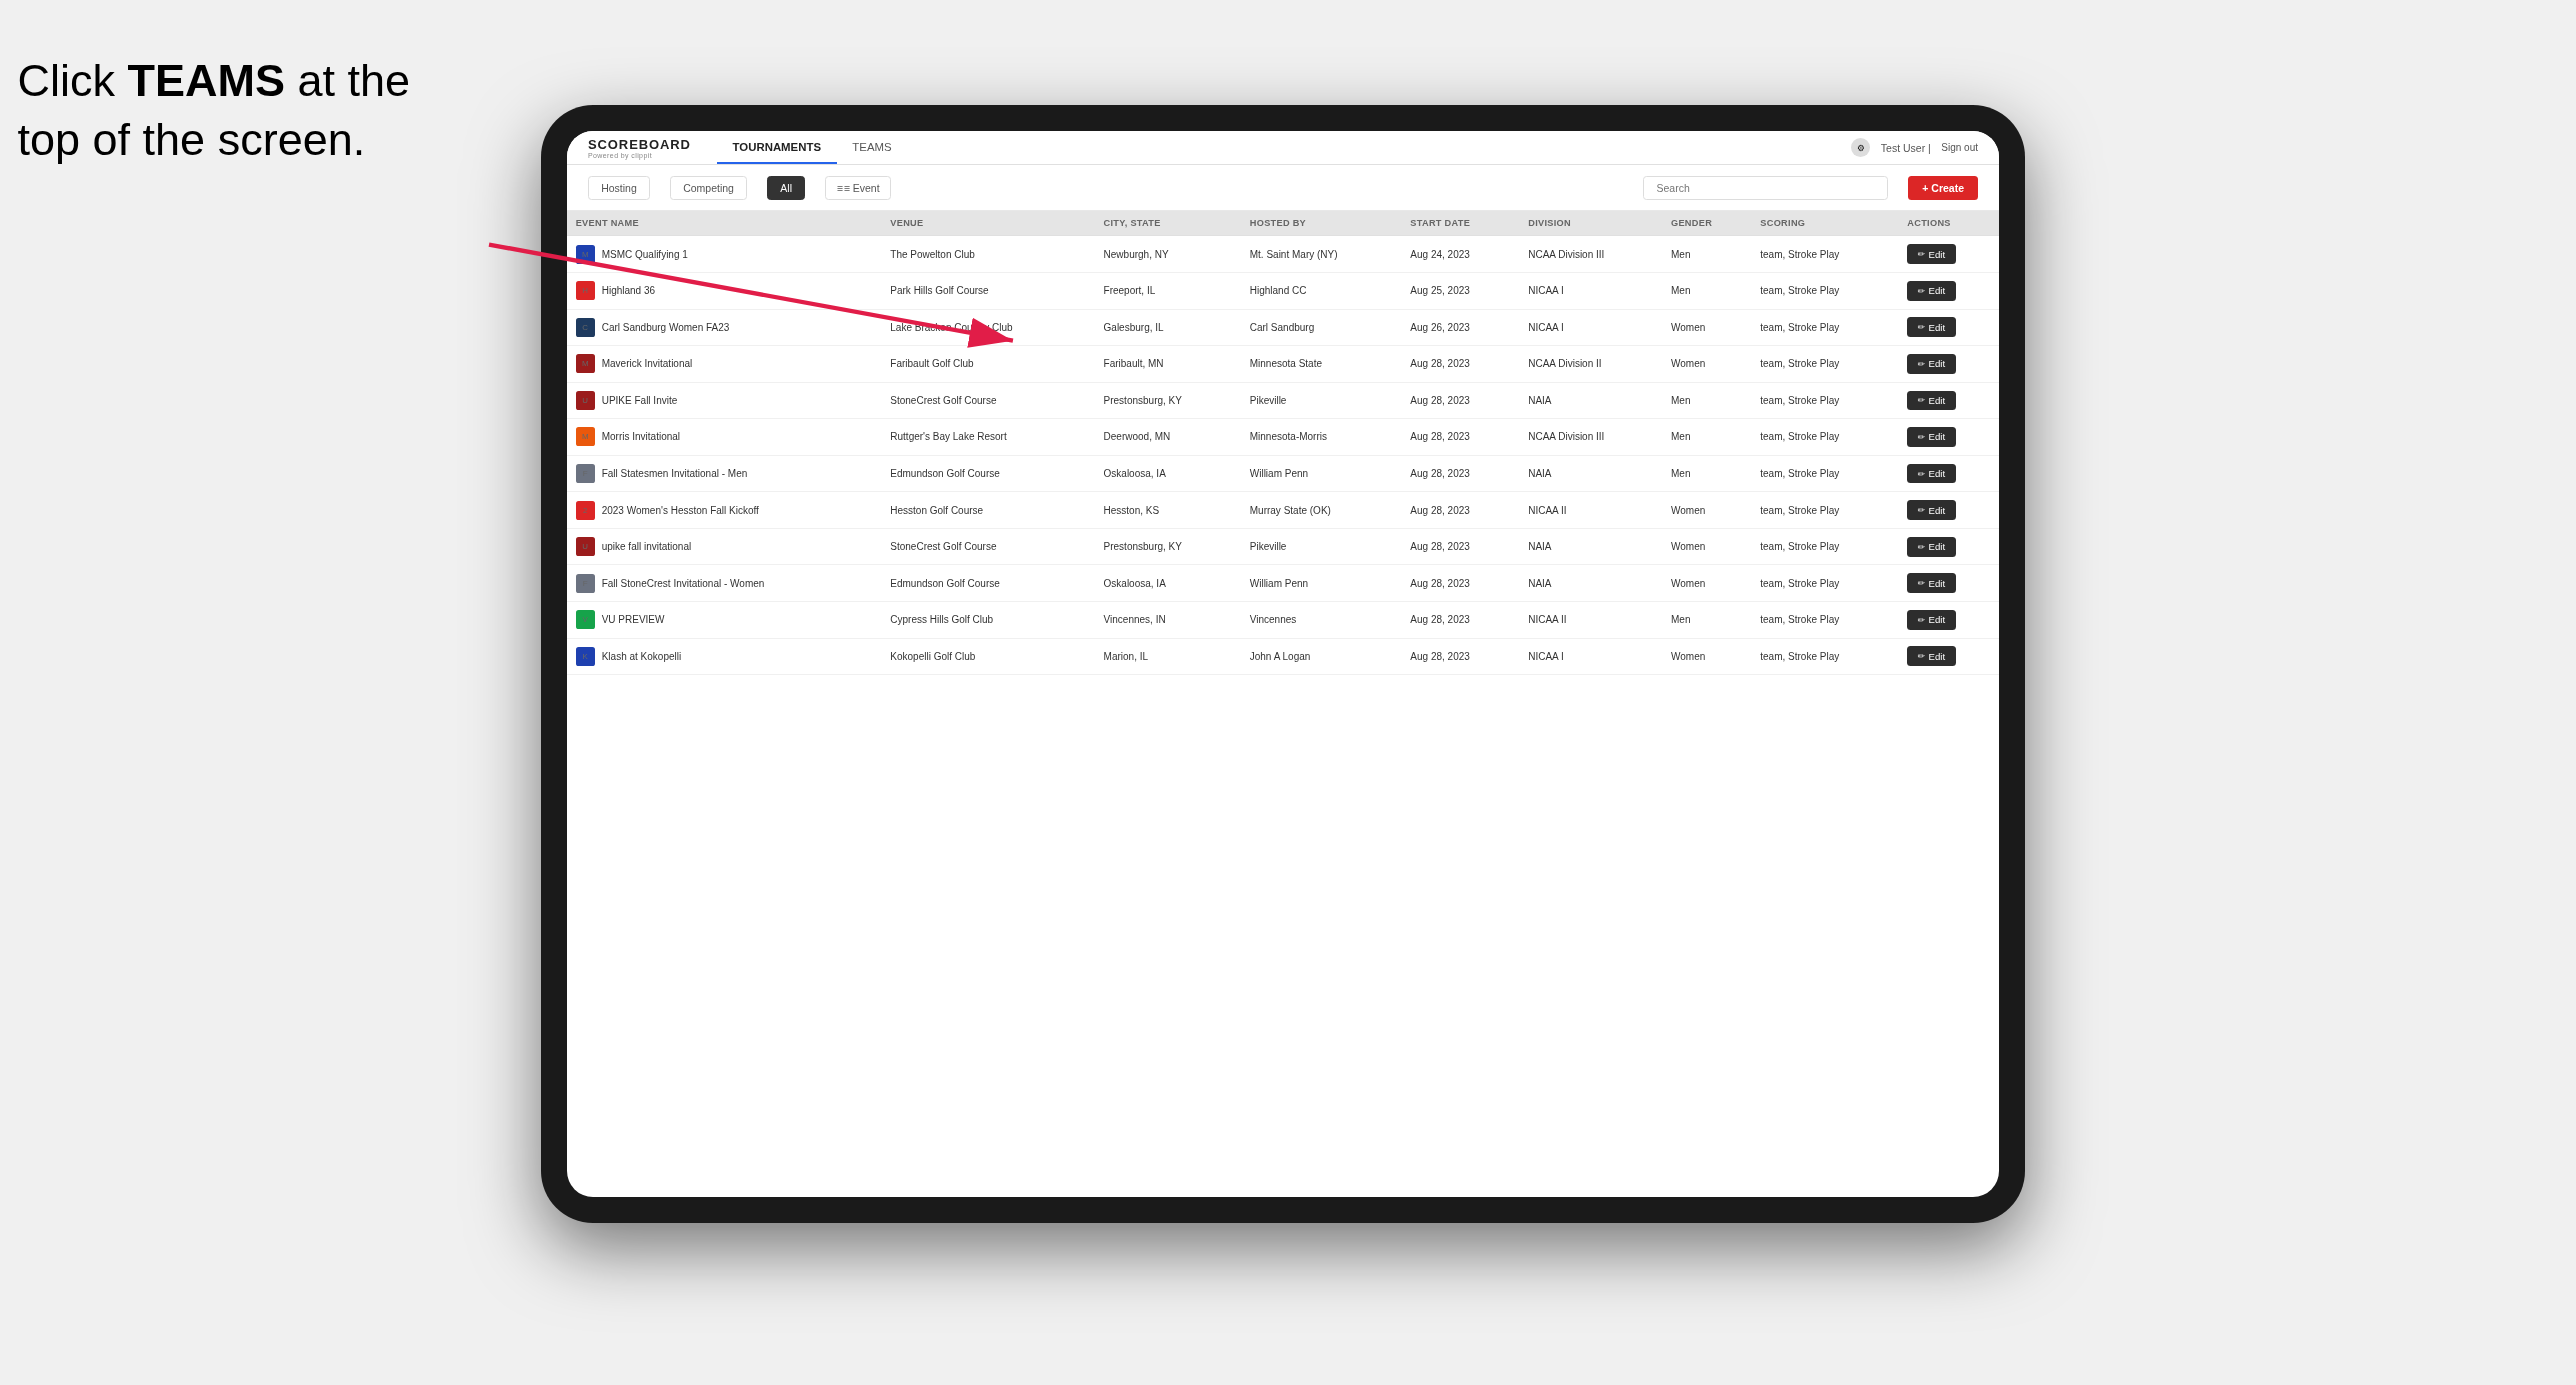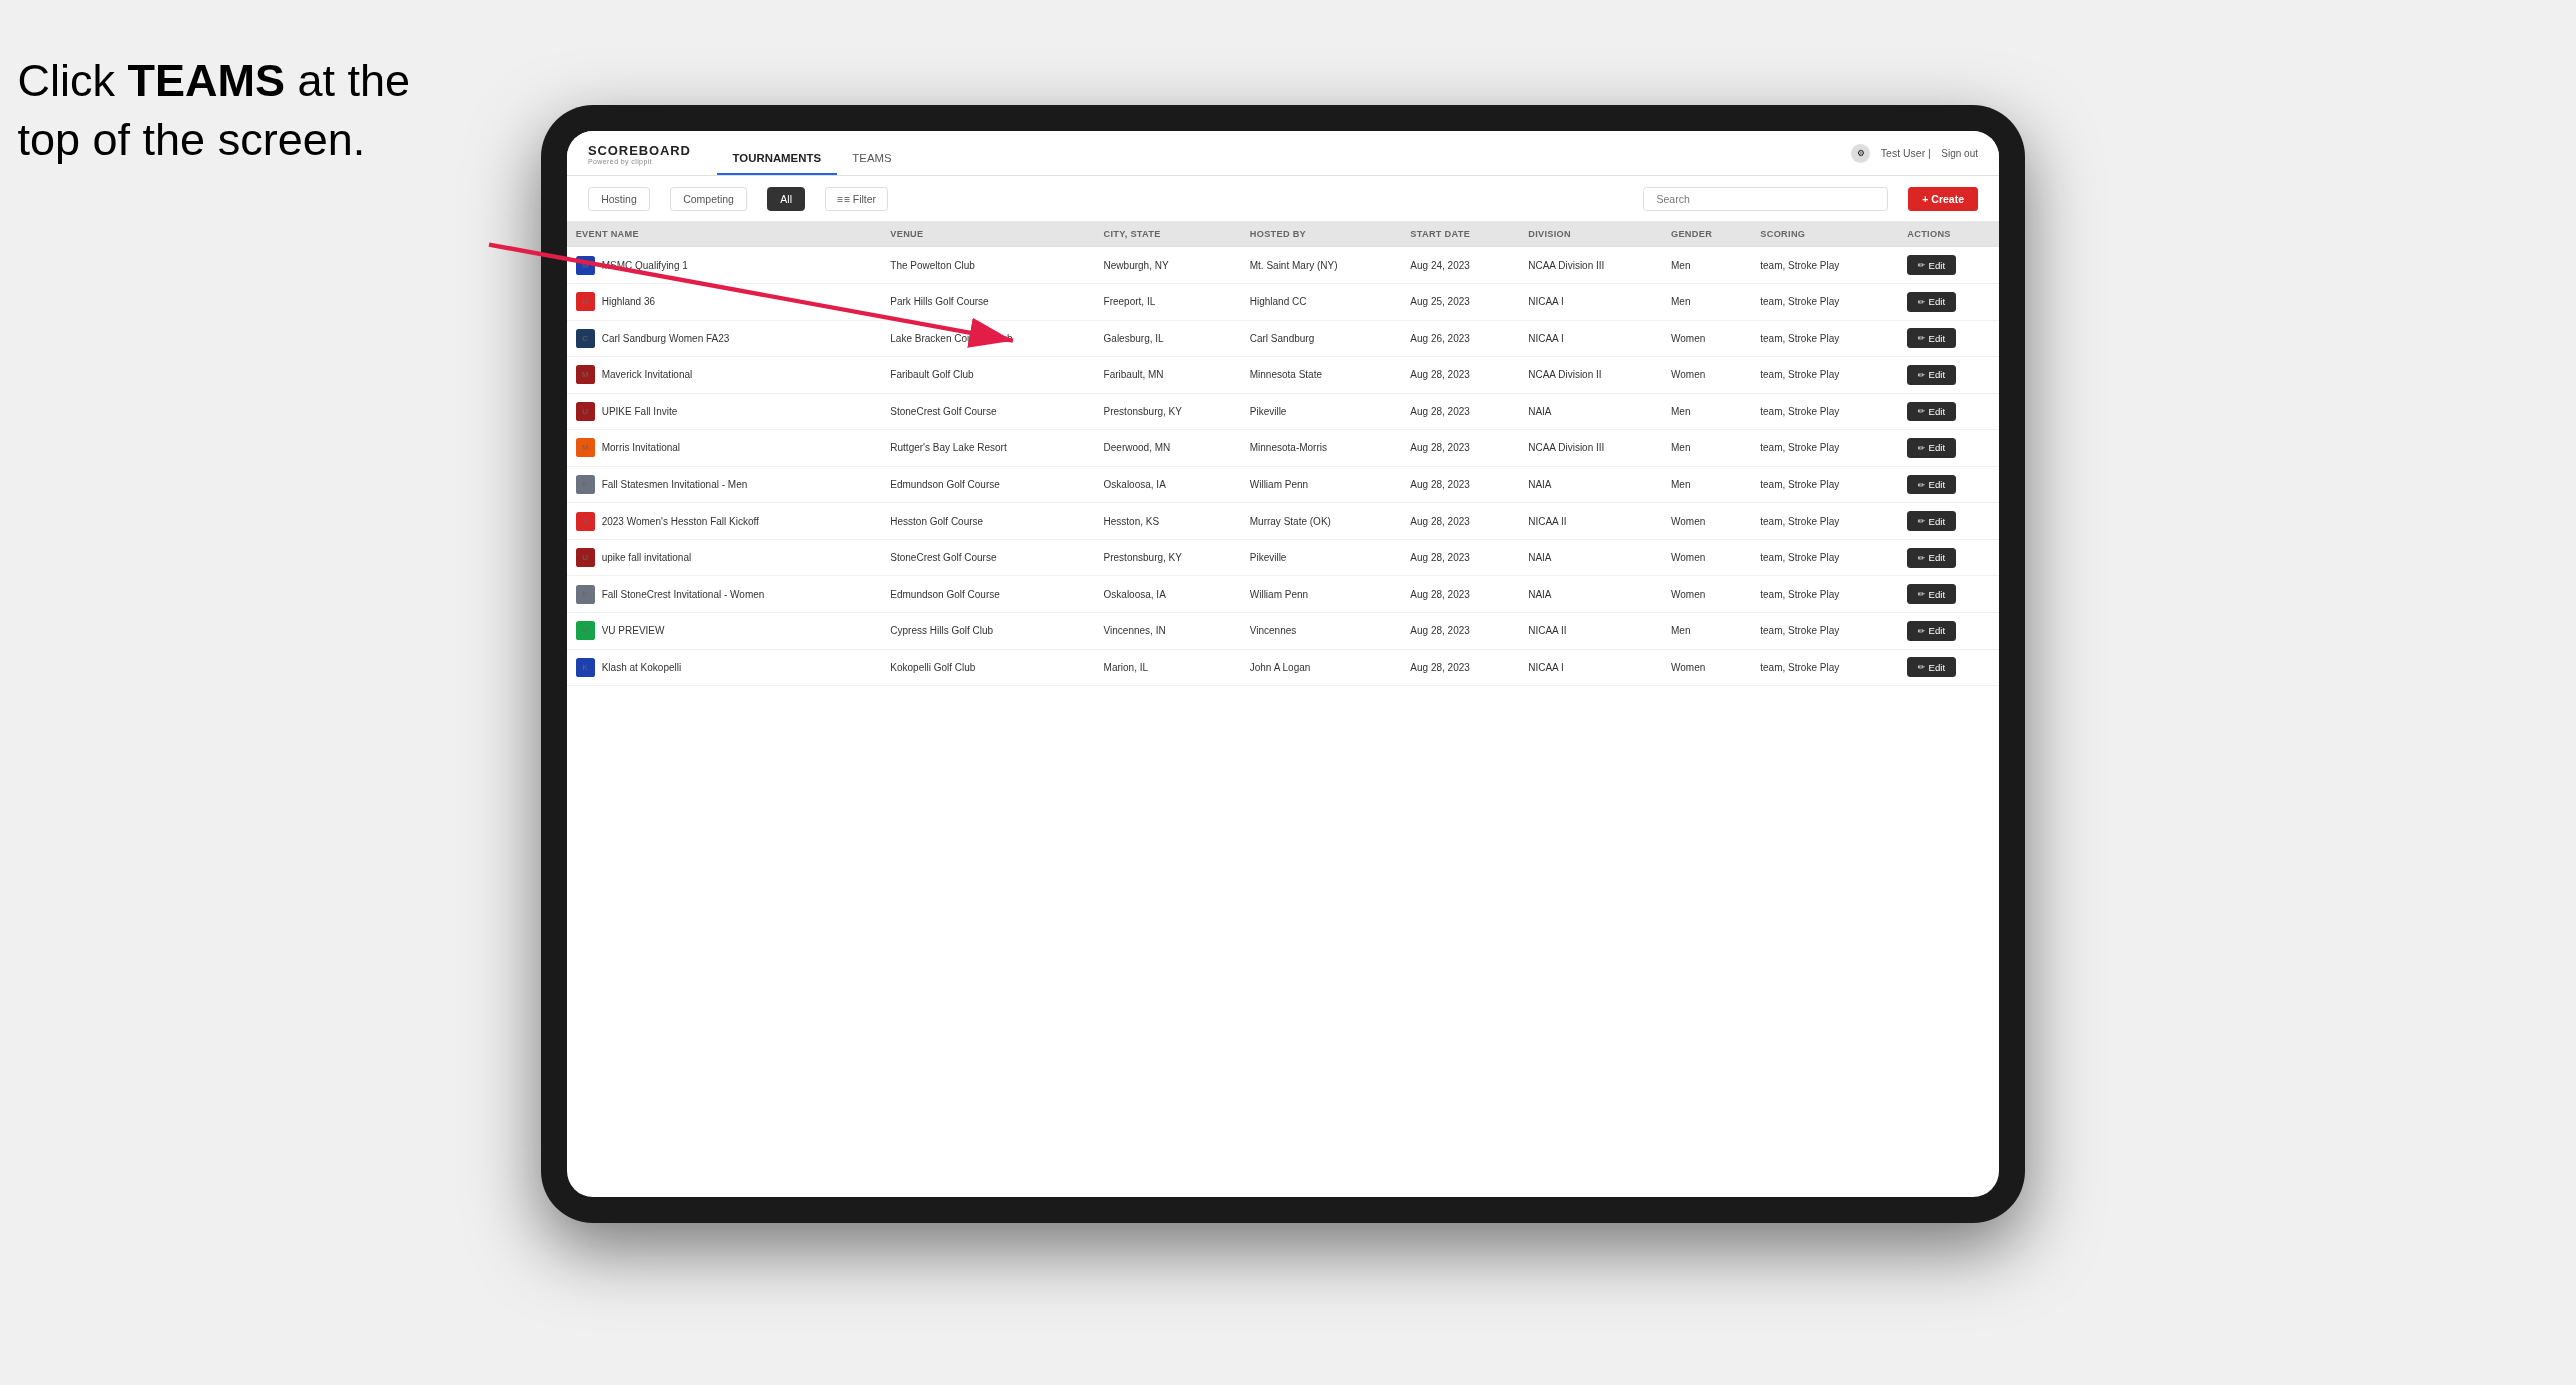--- a/index.html
+++ b/index.html
@@ -57,21 +57,21 @@
       border-radius: 26px;
       overflow: hidden;
       display: flex;
       flex-direction: column;
     }
 
     
     .nav-bar {
       display: flex;
       align-items: center;
-      height: 45px;
+      height: 34px;
       border-bottom: 1.7px solid #e0e0e0;
       padding: 0 21px;
       flex-shrink: 0;
       background: #fff;
     }
     .logo-area {
       margin-right: 26px;
     }
     .logo-text {
       font-size: 13px;
@@ -305,21 +305,21 @@
         <span class="nav-signout">Sign out</span>
       </div>
     </div>
 
     <div class="toolbar">
       <button class="filter-btn">Hosting</button>
       <button class="filter-btn">Competing</button>
       <button class="filter-btn active-btn">All</button>
       <button class="filter-tag">
         <span>≡</span>
-        <span style="margin-left:-3.5px">≡ Filter</span>
+        <span style="margin-left:-3.5px">≡ Event</span>
       </button>
       <input class="search-box" type="text" placeholder="Search" style="">
       <button class="create-btn">+ Create</button>
     </div>
 
     <div class="table-container">
       <table>
         <thead>
           <tr>
             <th>Event Name</th>

